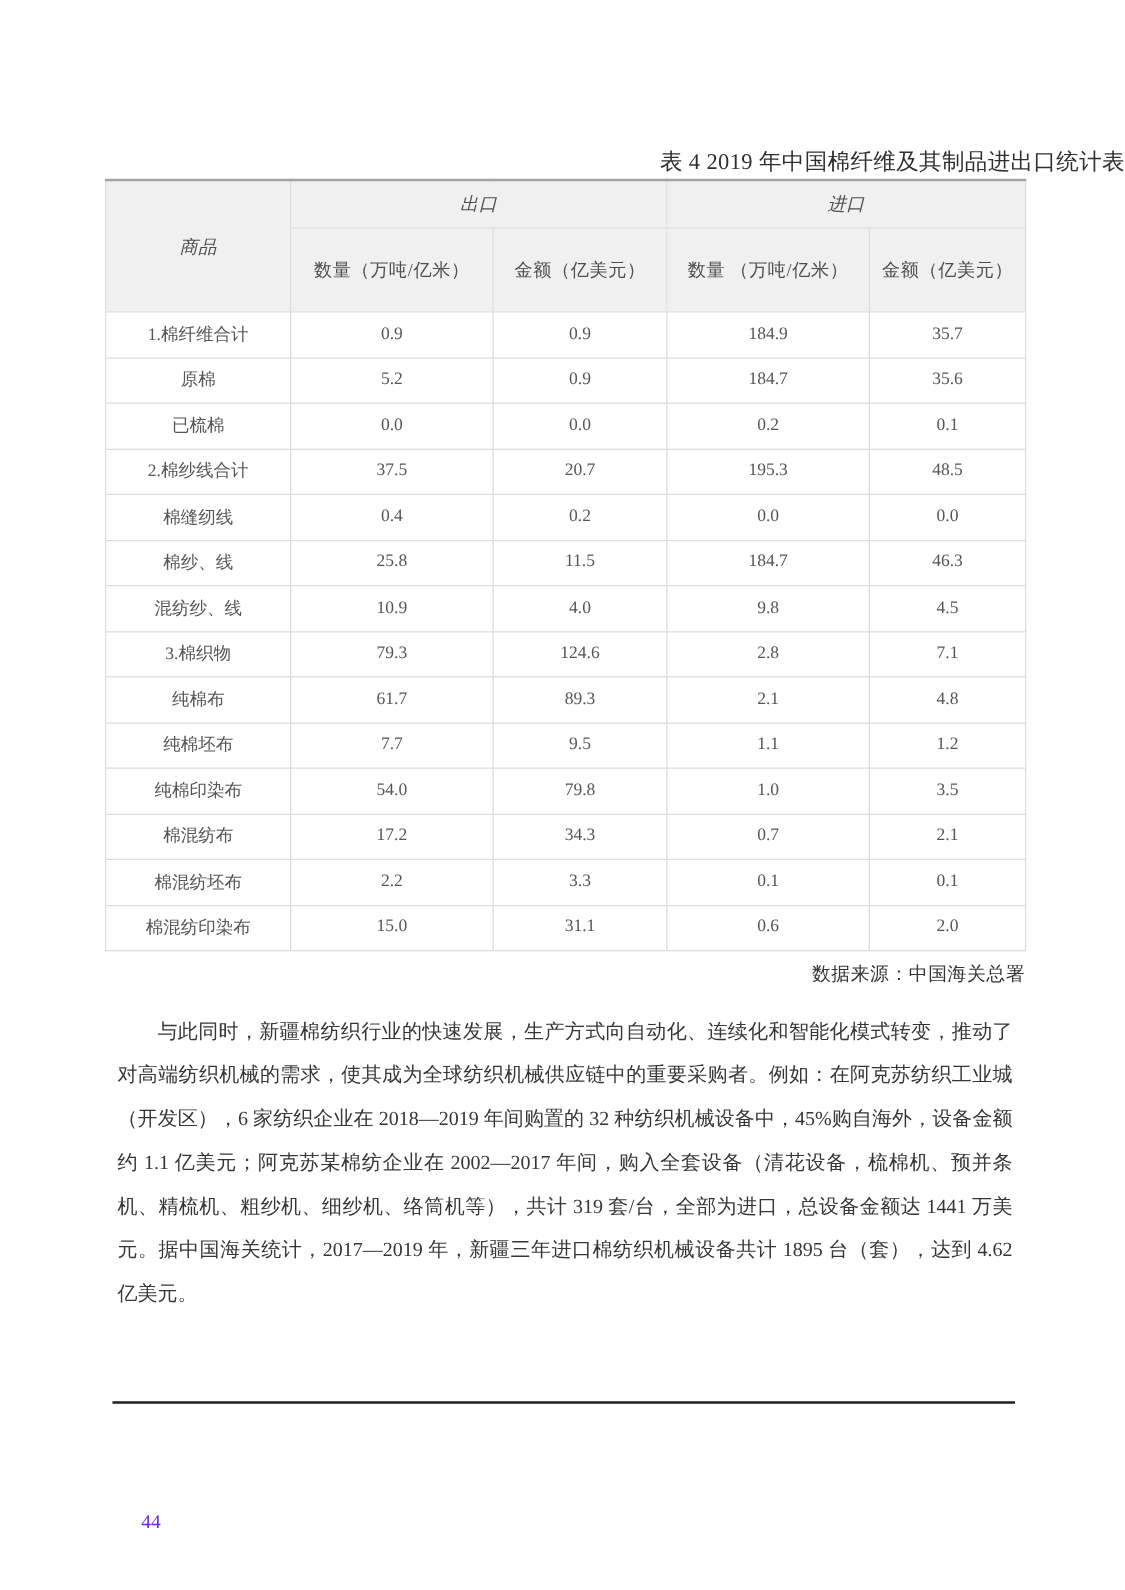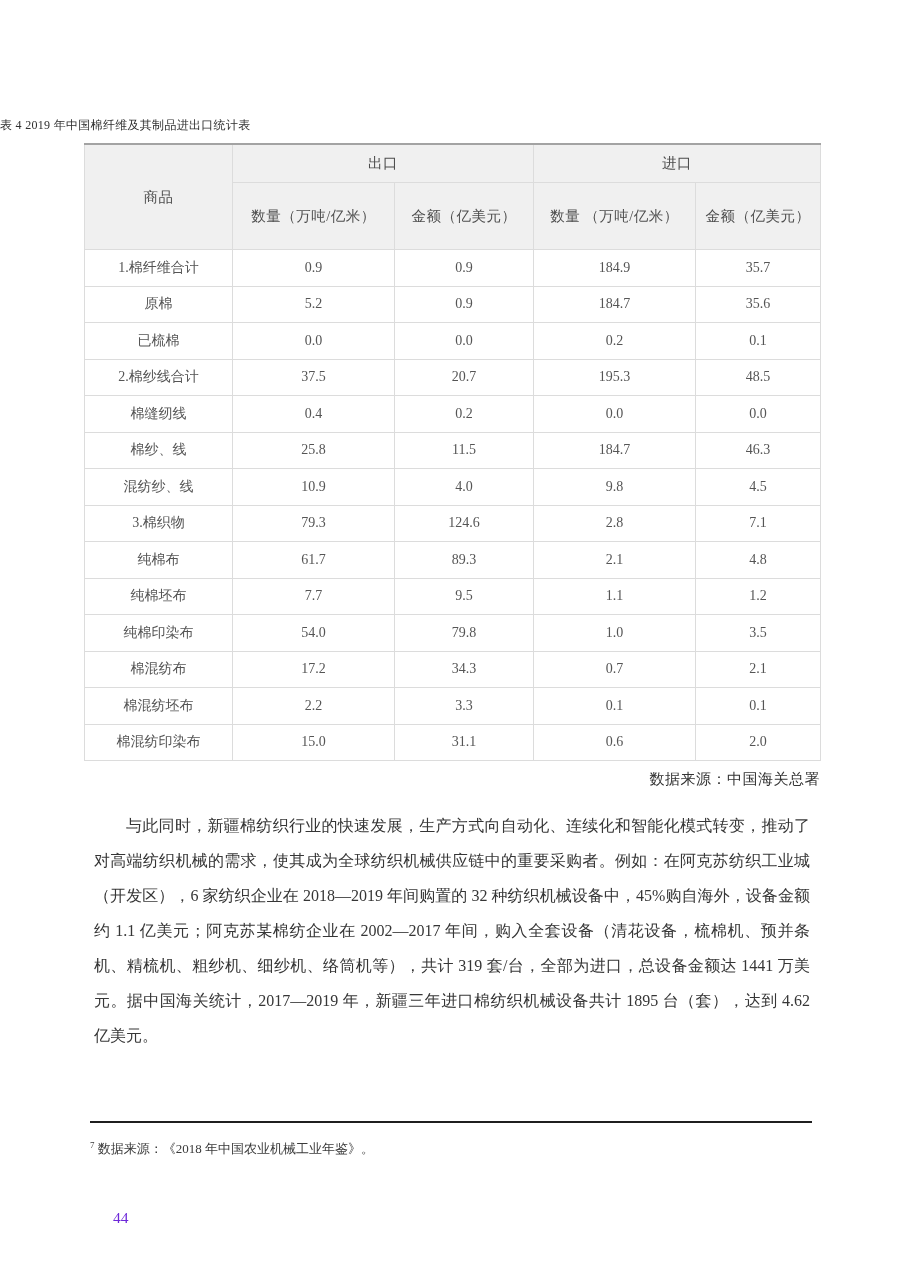--- a/index.html
+++ b/index.html
@@ -18,22 +18,22 @@
     width: 900px;
     height: 1272px;
     background: #ffffff;
     overflow: hidden;
   }
   .table-caption {
     position: absolute;
     top: 117px;
     left: 0;
     width: 900px;
-    text-align: left;
-    font-size: 12px;
+    text-align: right;
+    font-size: 18px;
     letter-spacing: 0.3px;
     color: #2f2f2f;
   }
   table.stat-table {
     position: absolute;
     top: 143px;
     left: 84px;
     width: 736px;
     border-collapse: collapse;
     table-layout: fixed;
@@ -50,21 +50,21 @@
     padding: 0 2px;
     overflow: hidden;
     white-space: nowrap;
   }
   table.stat-table thead th {
     background: #f0f0f0;
     color: #4d4d4d;
     font-size: 14.5px;
     letter-spacing: 0.5px;
   }
-  table.stat-table tr.hrow1 th { height: 37px; }
+  table.stat-table tr.hrow1 th { height: 37px; font-style: italic; }
   table.stat-table tr.hrow2 th { height: 66px; font-family: Liberation Serif, serif; }
   table.stat-table tbody td { height: 35.5px; }
   .table-source {
     position: absolute;
     top: 770px;
     left: 84px;
     width: 736px;
     text-align: right;
     font-size: 15px;
     color: #333333;
@@ -250,17 +250,16 @@
   </table>
 
   <div class="table-source">数据来源：中国海关总署</div>
 
   <div class="body-text">
     <p>与此同时，新疆棉纺织行业的快速发展，生产方式向自动化、连续化和智能化模式转变，推动了对高端纺织机械的需求，使其成为全球纺织机械供应链中的重要采购者。例如：在阿克苏纺织工业城（开发区），6 家纺织企业在 2018—2019 年间购置的 32 种纺织机械设备中，45%购自海外，设备金额约 1.1 亿美元；阿克苏某棉纺企业在 2002—2017 年间，购入全套设备（清花设备，梳棉机、预并条机、精梳机、粗纱机、细纱机、络筒机等），共计 319 套/台，全部为进口，总设备金额达 1441 万美元。据中国海关统计，2017—2019 年，新疆三年进口棉纺织机械设备共计 1895 台（套），达到 4.62 亿美元。</p>
   </div>
 
   <div class="footnote-rule"></div>
 
-  <div class="footnote"><sup>7</sup> <span>数据来源：《2018 年中国农业机械工业年鉴》。</span></div>
 
   <div class="page-number">44</div>
 
 </div>
 
 </body></html>

